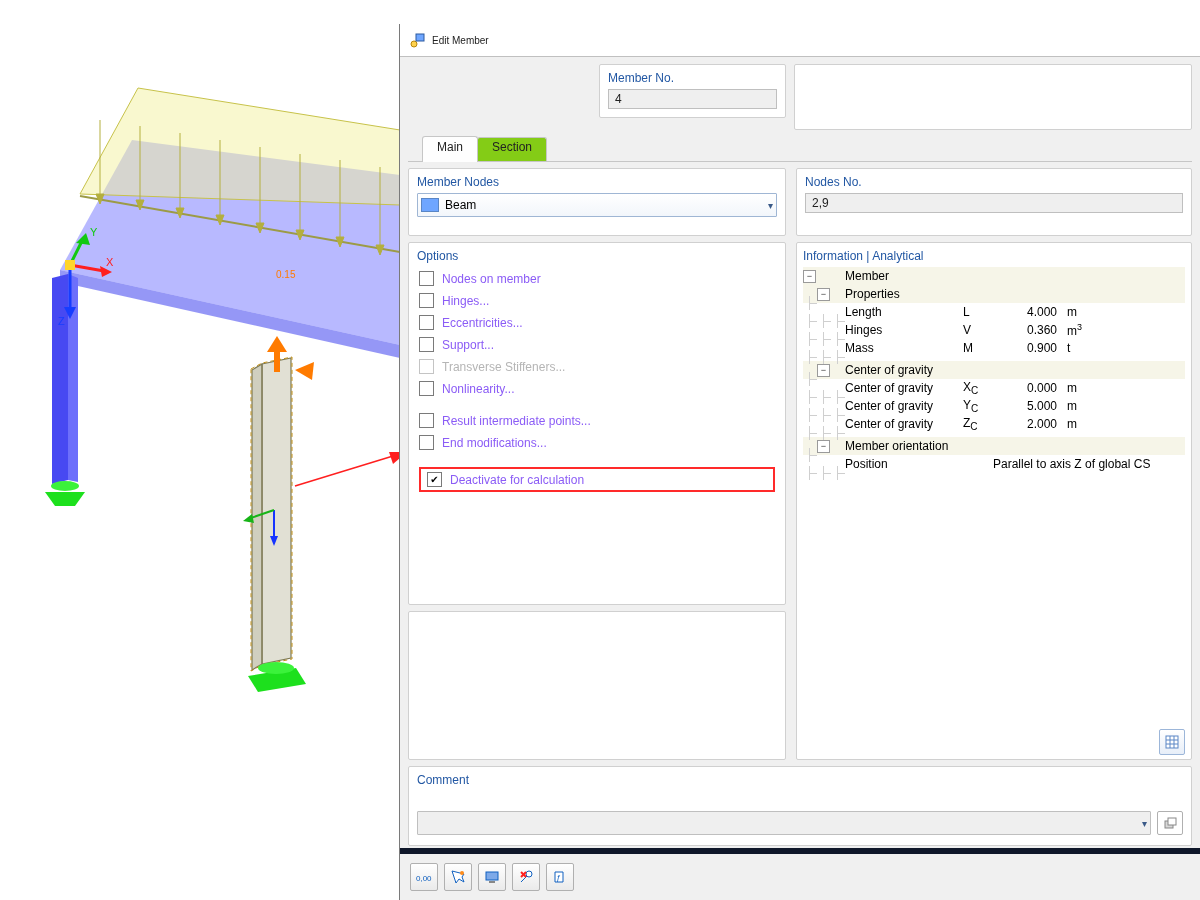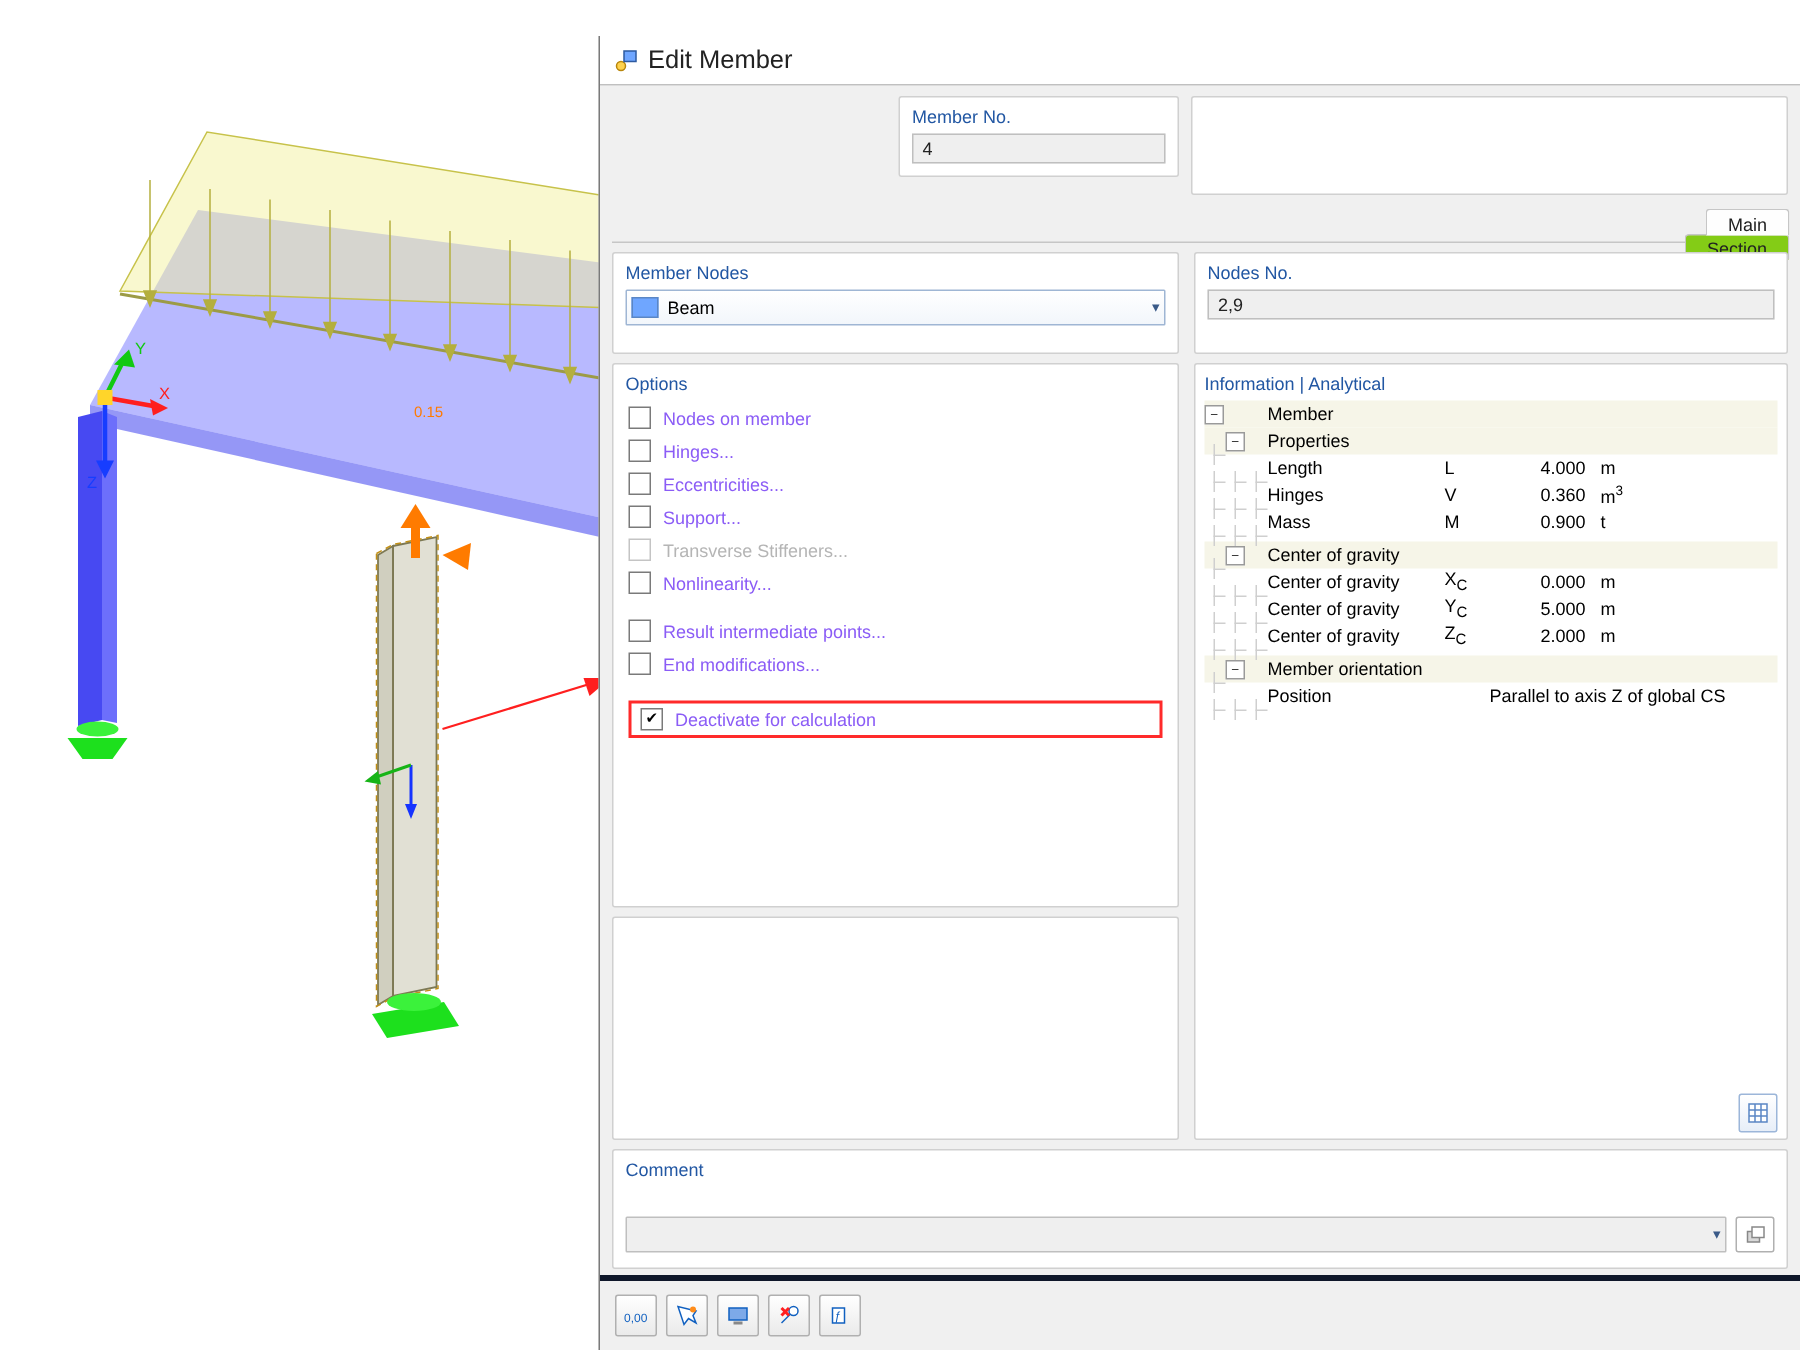--- a/index.html
+++ b/index.html
@@ -2,29 +2,29 @@
 <html><head>
 <meta charset="utf-8">
 <style>
 html,body{margin:0;padding:0;width:1200px;height:900px;font-family:"Segoe UI",Tahoma,Arial,sans-serif;font-size:12px;background:#fff;overflow:hidden;}
 .viewport{position:absolute;left:0;top:0;width:1200px;height:900px;background:#fff;}
 .model3d{position:absolute;left:0;top:0;width:400px;height:900px;}
 
 .dialog{position:absolute;left:399px;top:24px;right:0;bottom:0;border-left:1px solid #7a7a7a;background:#f0f0f0;}
 .titlebar{height:32px;background:#fff;border-bottom:1px solid #c0c0c0;display:flex;align-items:center;padding:0 10px;gap:6px;}
 .titlebar svg{width:16px;height:16px;}
-.titlebar .title{font-size:17px;color:#222;}
+.titlebar .title{font-size:10px;color:#222;}
 .dlg-body{position:absolute;left:0;right:0;top:32px;bottom:46px;padding:8px;overflow:hidden;}
 .row{display:flex;gap:8px;}
 .panel{background:#fff;border:1px solid #d0d0d0;border-radius:2px;padding:6px 8px 8px 8px;}
 .panel-title{font-size:12px;color:#2257a3;font-weight:400;margin-bottom:4px;}
 .input-flat{width:100%;height:20px;border:1px solid #bfbfbf;background:#efefef;padding:1px 6px;box-sizing:border-box;font:inherit;color:#222;}
 .left-col{flex:0 0 378px;display:flex;flex-direction:column;gap:8px;align-items:flex-end;}
 .blank-right{flex:1;min-height:50px;}
-.tabs{display:flex;align-items:flex-end;height:23px;margin-top:8px;border-bottom:1px solid #c6c6c6;padding-left:14px;gap:0;flex-direction:column;}
+.tabs{display:flex;align-items:flex-end;height:23px;margin-top:8px;border-bottom:1px solid #c6c6c6;padding-left:14px;gap:0;}
 .tab{height:21px;padding:2px 14px 0 14px;border:1px solid #c6c6c6;border-bottom:none;background:#84cc16;border-top-left-radius:3px;border-top-right-radius:3px;margin-right:-1px;color:#222;cursor:default;}
 .tab.active{background:#fefefe;position:relative;top:1px;padding-top:3px;height:22px;}
 .two-col{display:flex;gap:10px;margin-top:6px;height:592px;}
 .col-l{flex:0 0 378px;display:flex;flex-direction:column;gap:6px;}
 .col-r{flex:1;display:flex;flex-direction:column;gap:6px;}
 .p-membertype{height:52px;}
 .select{display:flex;align-items:center;height:22px;border:1px solid #9fb6d4;background:linear-gradient(#fff,#f2f6fb);padding:0 3px;border-radius:1px;}
 .select .sw{width:16px;height:12px;background:#6fa6ff;border:1px solid #5a86c5;margin-right:6px;}
 .select .lab{flex:1;}
 .select .chev{color:#3a5a88;font-size:10px;}
@@ -51,21 +51,21 @@
 .valcol{text-align:right;padding-right:6px;}
 .unit{padding-left:4px;}
 .unit sup{font-size:9px;}
 .wide{grid-column:span 4;}
 .toolbtn{width:24px;height:24px;border:1px solid #9cb6d9;background:linear-gradient(#fff,#e7eef8);border-radius:2px;display:flex;align-items:center;justify-content:center;}
 .bottom-right-tool{position:absolute;right:6px;bottom:4px;}
 .comment{padding:6px 8px 10px 8px;}
 .comment-row{display:flex;align-items:flex-end;height:44px;gap:6px;}
 .comment-row .cinput{flex:1;}
 .viewer-icon{width:24px;height:22px;border:1px solid #b0b0b0;border-radius:2px;background:#fff;display:flex;align-items:center;justify-content:center;}
-.footer{position:absolute;left:0;right:0;bottom:0;height:46px;border-top:4px solid #0f172a;background:#f0f0f0;display:flex;align-items:center;padding:0 10px;gap:6px;}
+.footer{position:absolute;left:0;right:0;bottom:0;height:46px;border-top:6px solid #0f172a;background:#f0f0f0;display:flex;align-items:center;padding:0 10px;gap:6px;}
 .ftool{width:26px;height:26px;border:1px solid #b0b0b0;border-radius:2px;background:linear-gradient(#fff,#eaeaea);display:flex;align-items:center;justify-content:center;}
 
 .red-arrow-line{position:absolute;left:293px;top:452px;width:116px;height:38px;pointer-events:none;}
 </style>
 </head>
 <body>
 
 <div class="viewport">
 
 <svg class="model3d" viewBox="0 0 400 900">

